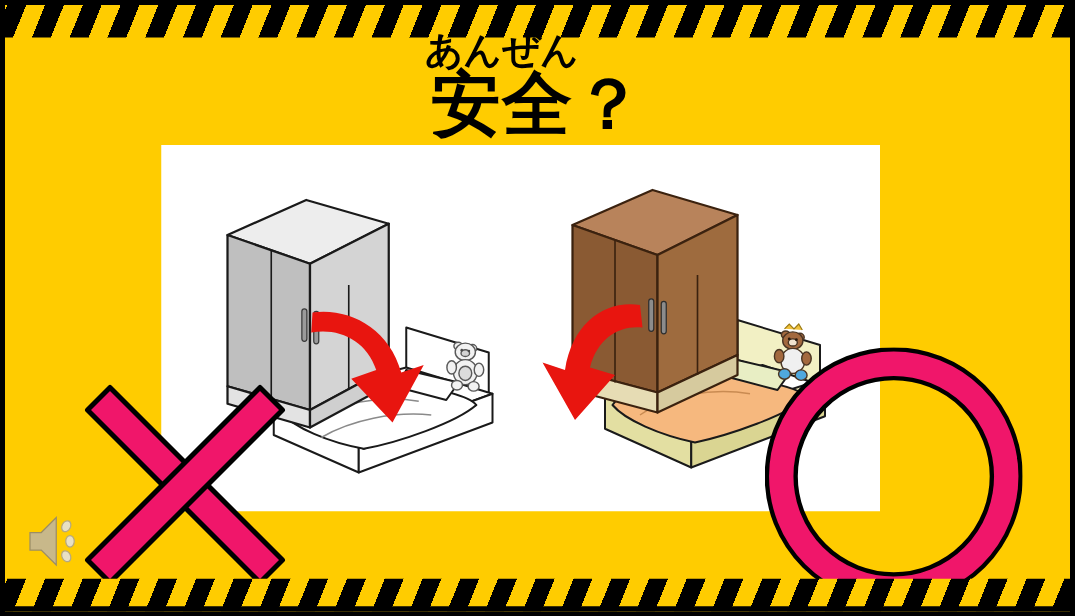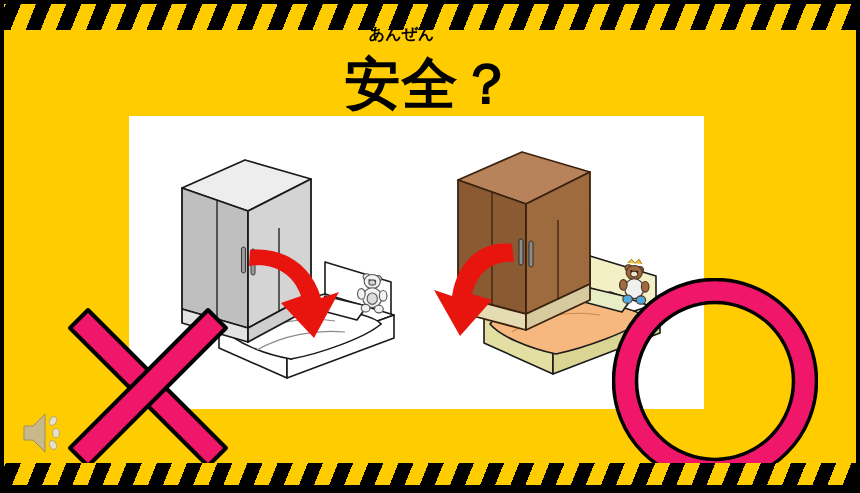--- a/index.html
+++ b/index.html
@@ -77,21 +77,21 @@
   }
   #title .ruby-host {
     position: relative;
     display: inline-block;
   }
   #title .ruby {
     position: absolute;
     left: 50%;
     transform: translateX(-50%);
     top: -30px;
-    font-size: 16px;
+    font-size: 30px;
     font-weight: bold;
     letter-spacing: 0px;
     line-height: 1;
     white-space: nowrap;
   }
 
   
   #panel {
     position: absolute;
     left: 125px;

